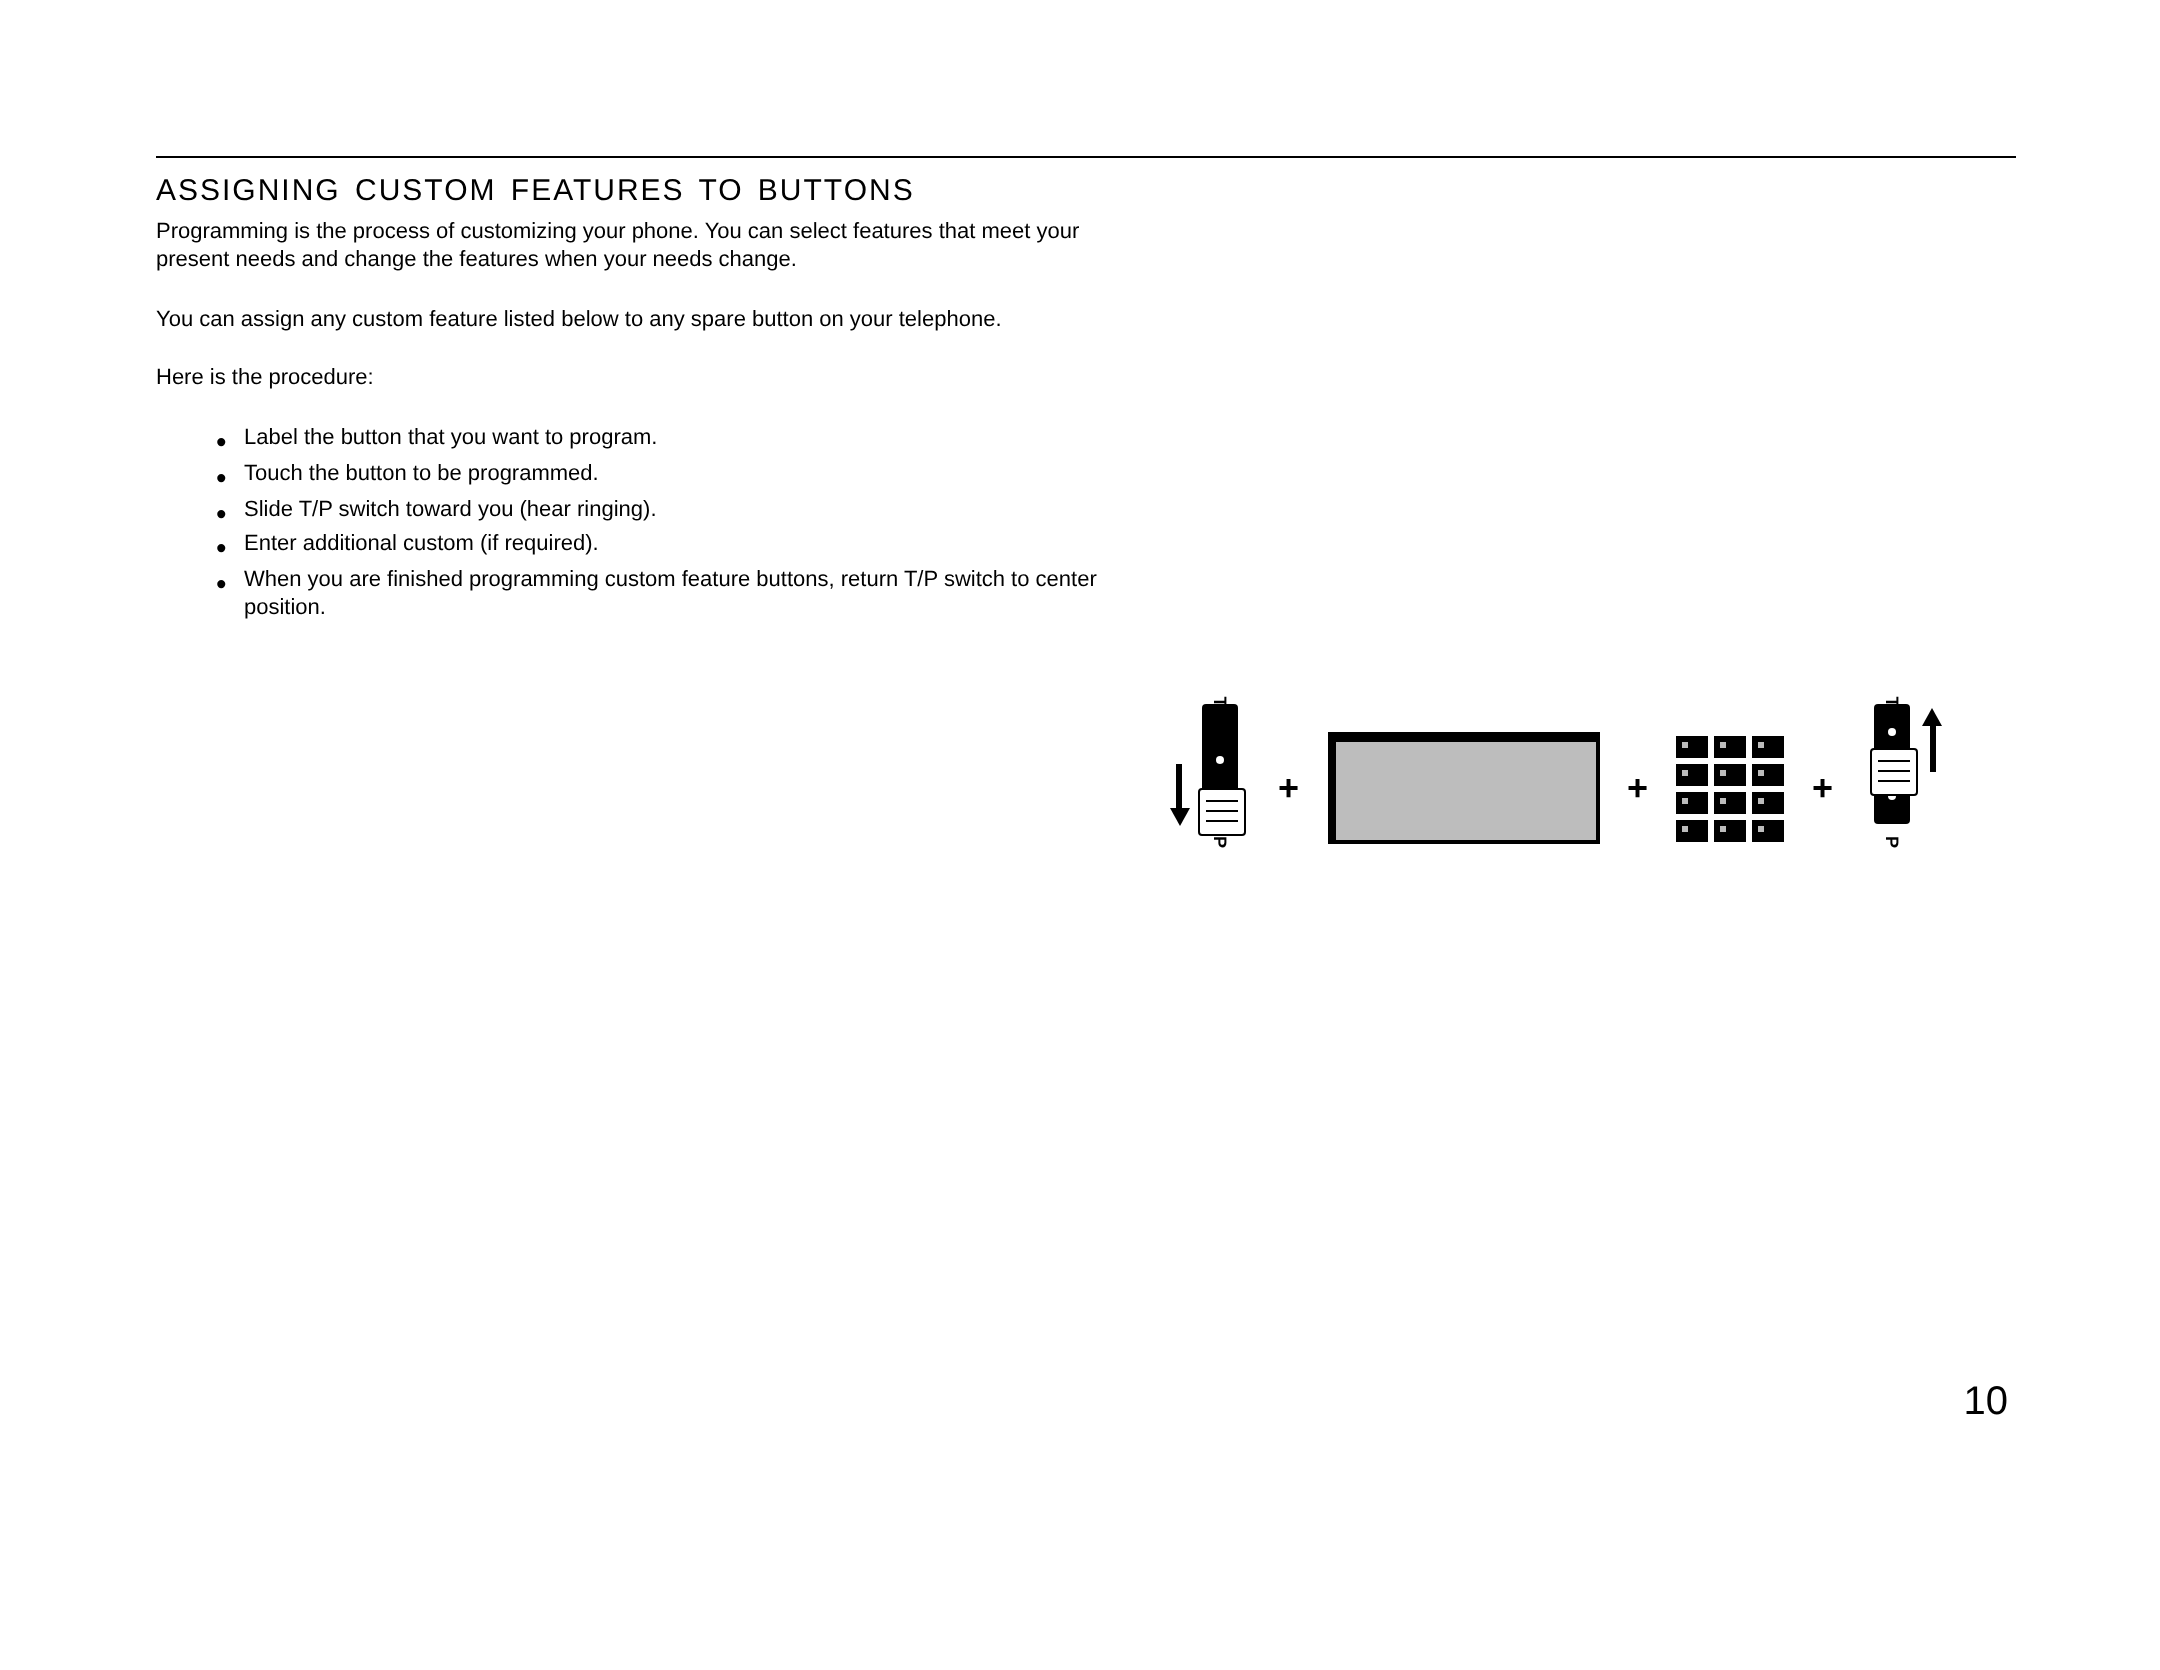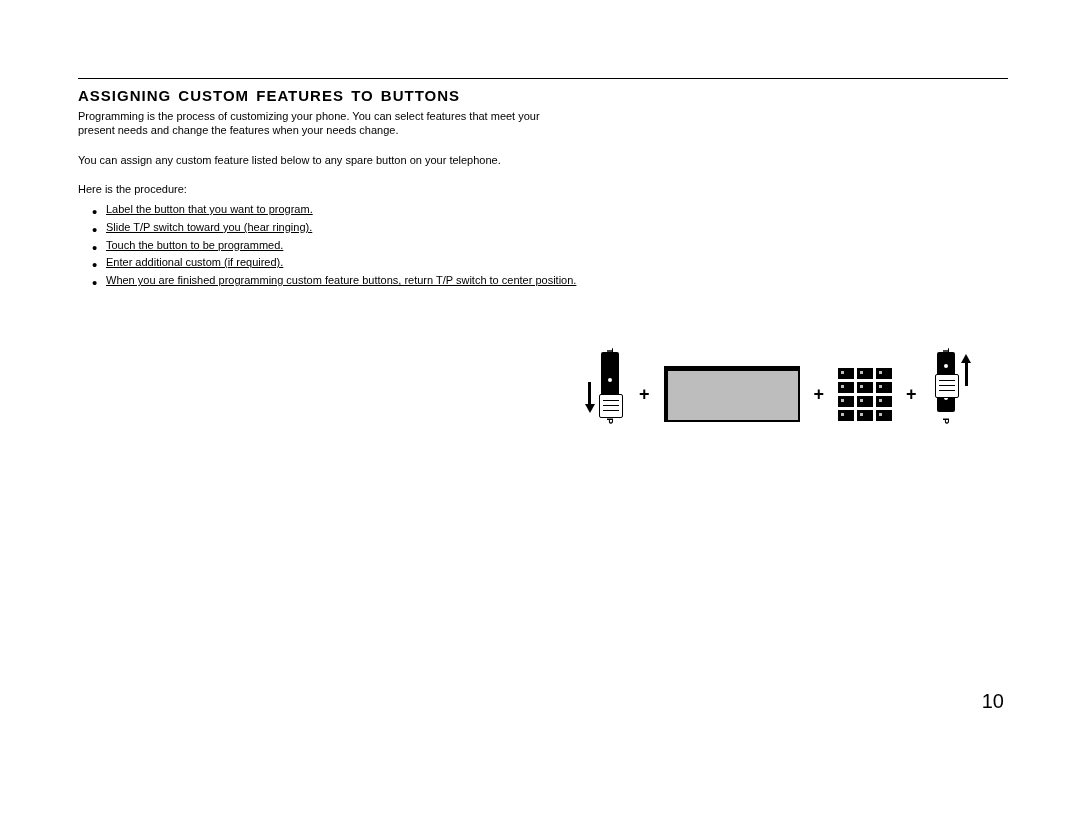--- a/index.html
+++ b/index.html
@@ -22,37 +22,36 @@
     font-weight: 400;
     margin: 0 0 4px 0;
   }
   .rule {
     border: none;
     border-top: 1.5px solid #000;
     margin: 0 0 8px 0;
     width: 930px;
   }
   .subhead {
-    font-weight: bold;
+    font-weight: normal;
     font-size: 15px;
     letter-spacing: 1px;
     margin: 0 0 6px 0;
     word-spacing: 2px;
   }
   .body {
     width: 500px;
     font-size: 11px;
     line-height: 1.25;
   }
   .body p { margin: 0 0 16px 0; }
   ul.bullets {
     list-style: none;
     padding: 0;
-    margin: 0;
-    text-decoration: underline;
+    margin: 16px;
   }
   ul.bullets li {
     position: relative;
     padding-left: 28px;
     margin: 0 0 4px 0;
   }
   ul.bullets li::before {
     content: "•";
     position: absolute;
     left: 14px;
@@ -181,22 +180,22 @@
   <hr class="rule">
 
   <div class="subhead">ASSIGNING CUSTOM FEATURES TO BUTTONS</div>
 
   <div class="body">
     <p>Programming is the process of customizing your phone. You can select features that meet your present needs and change the features when your needs change.</p>
     <p>You can assign any custom feature listed below to any spare button on your telephone.</p>
     <p style="margin-bottom:6px;">Here is the procedure:</p>
     <ul class="bullets">
       <li>Label the button that you want to program.</li>
+      <li>Touch the button to be programmed.</li>
       <li>Slide T/P switch toward you (hear ringing).</li>
-      <li>Touch the button to be programmed.</li>
       <li>Enter additional custom (if required).</li>
       <li>When you are finished programming custom feature buttons, return T/P switch to center position.</li>
     </ul>
   </div>
 
   <div class="diagram">
 
     <div class="switch">
       <span class="tp-label tp-top">T</span>
       <div class="slot">

